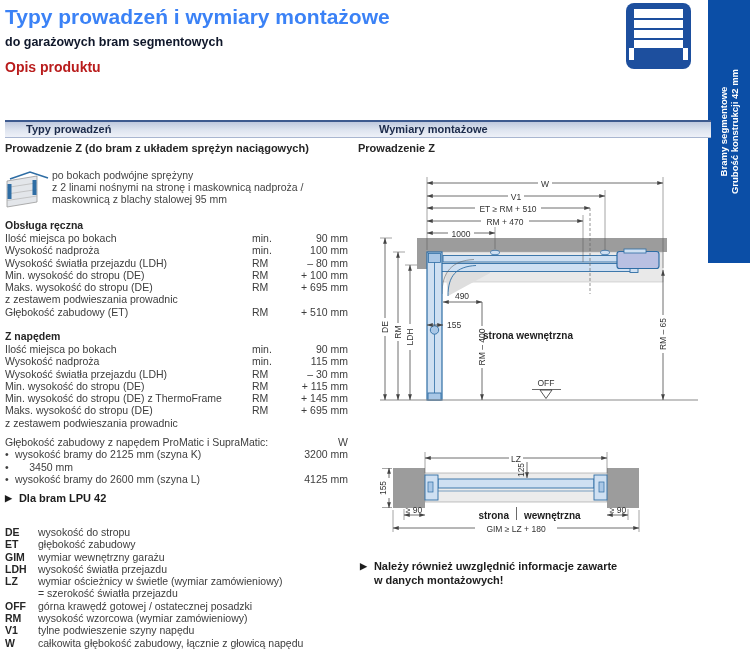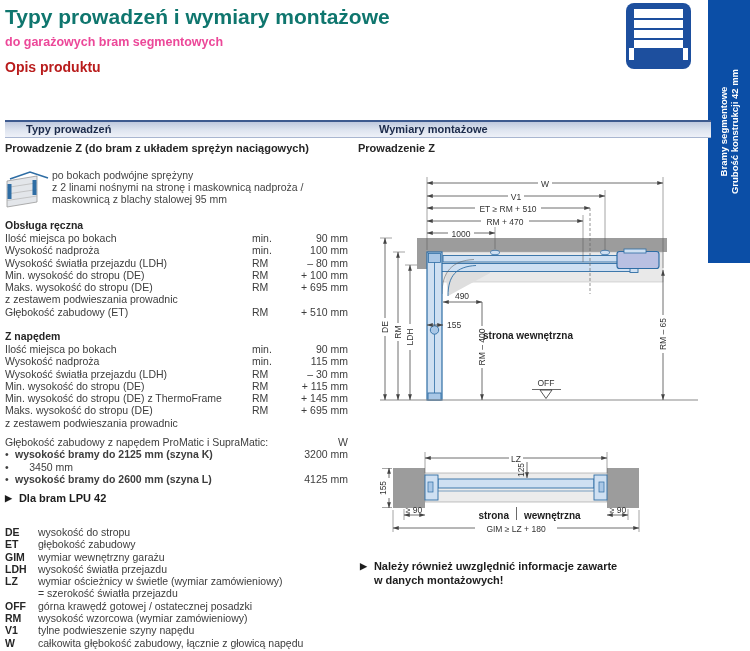--- a/index.html
+++ b/index.html
@@ -1,40 +1,40 @@
 <!DOCTYPE html>
 <html><head>
 <meta charset="utf-8">
 <style>
   html,body{margin:0;padding:0;}
   body{
     width:750px;height:651px;position:relative;overflow:hidden;background:#ffffff;
     font-family:"Liberation Sans",sans-serif;color:#3d3d3d;
   }
   .abs{position:absolute;}
-  .h1{left:5px;top:5px;font-size:21px;font-weight:bold;color:#0f766e;}
-  .h2{left:5px;top:35px;font-size:12.5px;font-weight:bold;color:#ec4899;}
+  .h1{left:5px;top:5px;font-size:21px;font-weight:bold;color:#3b82f6;}
+  .h2{left:5px;top:35px;font-size:12.5px;font-weight:bold;color:#0f172a;}
   .h3{left:5px;top:59px;font-size:14px;font-weight:bold;color:#b91c1c;}
   .secbar{
     height:15px;border-top:2px solid #3d5a8f;border-bottom:1px solid #a9b6d0;
     background:linear-gradient(180deg,#bfc9de 0%,#dfe5f0 55%,#eef1f8 100%);
     font-size:11px;font-weight:bold;color:#1b2a4a;line-height:15px;padding-left:21px;
   }
   .bar-left{left:5px;top:120px;width:338px;}
   .bar-right{left:358px;top:120px;width:332px;}
   .lead{font-size:11px;font-weight:bold;color:#262626;}
   .small{font-size:10.5px;line-height:12.2px;color:#444;}
   .tbl{left:5px;width:343px;}
   .trow{display:flex;line-height:12.3px;font-size:10.5px;}
   .tl{flex:1;}
   .tref{width:38px;}
   .tval{width:58px;text-align:right;}
   .sechead{font-weight:bold;font-size:10.5px;color:#262626;}
   .bullet{width:10px;text-align:left;}
-  .bl{flex:1;font-weight:bold;}
+  .bl{flex:1;}
   .lrow{display:flex;font-size:10.5px;line-height:12.3px;}
   .lcode{width:33px;font-weight:bold;color:#262626;}
   .ldesc{flex:1;}
   .link{left:5px;top:492px;font-size:11px;font-weight:bold;color:#1d1d1d;display:flex;gap:7px;cursor:pointer;}
   .arrow{font-size:9px;line-height:13px;}
   .note{left:360px;top:560px;width:340px;display:flex;gap:7px;font-size:11px;font-weight:bold;color:#1d1d1d;line-height:13.5px;}
   .tab{left:708px;top:0;width:42px;height:263px;background:#0b4ea6;overflow:hidden;}
   .tabinner{
     width:263px;height:42px;transform:rotate(-90deg) translateX(-263px);transform-origin:0 0;
     display:flex;flex-direction:column;justify-content:center;align-items:center;

